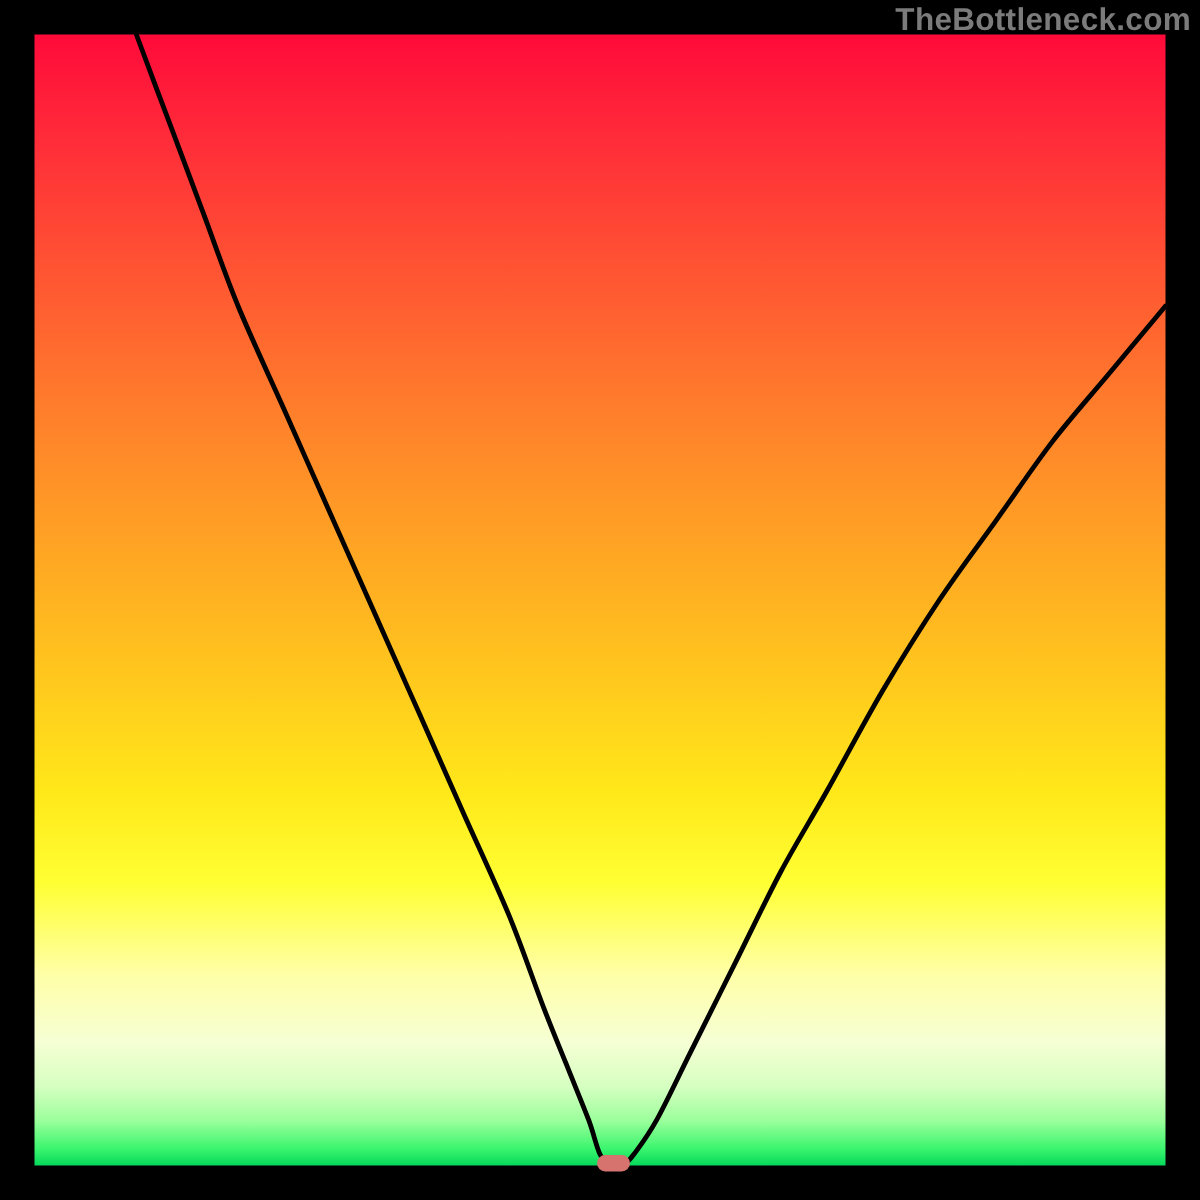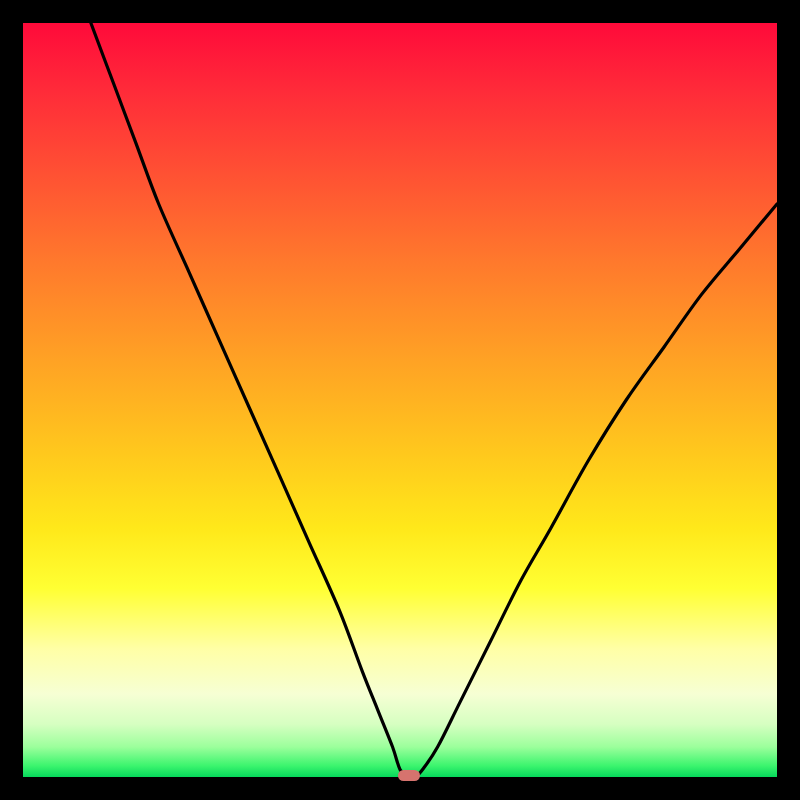--- a/index.html
+++ b/index.html
@@ -73,13 +73,14 @@
 </head>
 <body>
 
 <div class="frame">
   <div class="plot">
     <svg class="curve" viewBox="0 0 754 754" preserveAspectRatio="none">
       <path id="curve-path" fill="none" stroke="#000" stroke-width="3.2" stroke-linecap="round" stroke-linejoin="round" d="M 67.9 0.0 C 71.6 10.1, 82.9 40.2, 90.5 60.3 C 98.0 80.4, 105.6 100.5, 113.1 120.6 C 120.6 140.7, 126.9 159.6, 135.7 181.0 C 144.5 202.3, 155.8 226.2, 165.9 248.8 C 175.9 271.4, 186.0 294.1, 196.0 316.7 C 206.1 339.3, 216.1 361.9, 226.2 384.5 C 236.3 407.2, 246.3 429.8, 256.4 452.4 C 266.4 475.0, 276.5 497.6, 286.5 520.3 C 296.6 542.9, 307.9 566.8, 316.7 588.1 C 325.5 609.5, 333.0 632.1, 339.3 648.4 C 345.6 664.8, 349.4 673.6, 354.4 686.1 C 359.4 698.7, 365.7 713.8, 369.5 723.8 C 373.2 733.9, 374.5 741.4, 377.0 746.5 C 379.5 751.5, 382.0 752.7, 384.5 754.0 C 387.1 755.3, 389.6 755.3, 392.1 754.0 C 394.6 752.7, 395.9 751.5, 399.6 746.5 C 403.4 741.4, 408.4 735.2, 414.7 723.8 C 421.0 712.5, 428.5 696.2, 437.3 678.6 C 446.1 661.0, 457.4 638.4, 467.5 618.3 C 477.5 598.2, 487.6 576.8, 497.6 558.0 C 507.7 539.1, 516.5 525.3, 527.8 505.2 C 539.1 485.1, 552.9 458.7, 565.5 437.3 C 578.1 416.0, 590.6 395.9, 603.2 377.0 C 615.8 358.1, 628.3 341.8, 640.9 324.2 C 653.5 306.6, 666.0 287.8, 678.6 271.4 C 691.2 255.1, 703.7 241.3, 716.3 226.2 C 728.9 211.1, 747.7 188.5, 754.0 181.0"></path>
     </svg>
     <div class="marker" id="marker" style="left: 375.048px; top: 747px; background: rgb(214, 115, 110);"></div>
   </div>
+  <div class="watermark">TheBottleneck.com</div>
 </div>
 
 </body></html>

